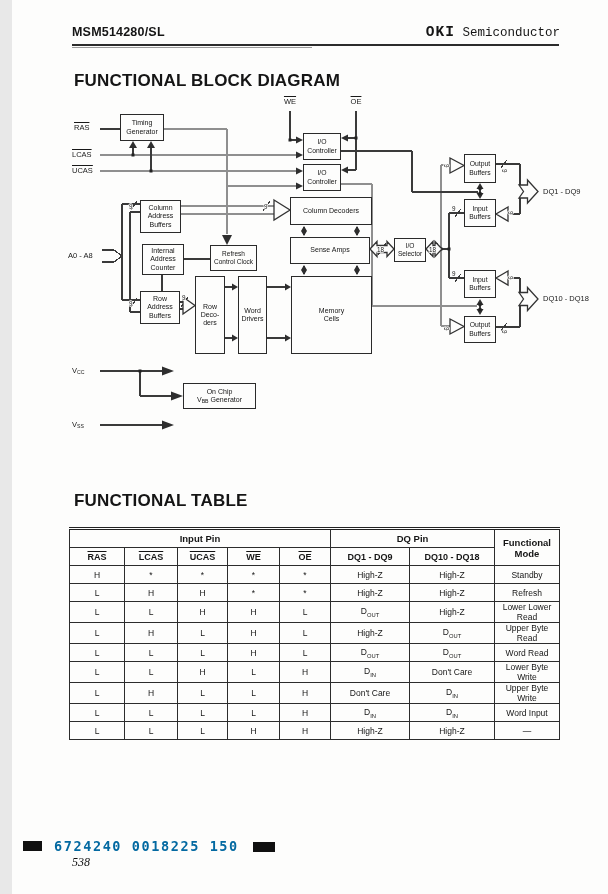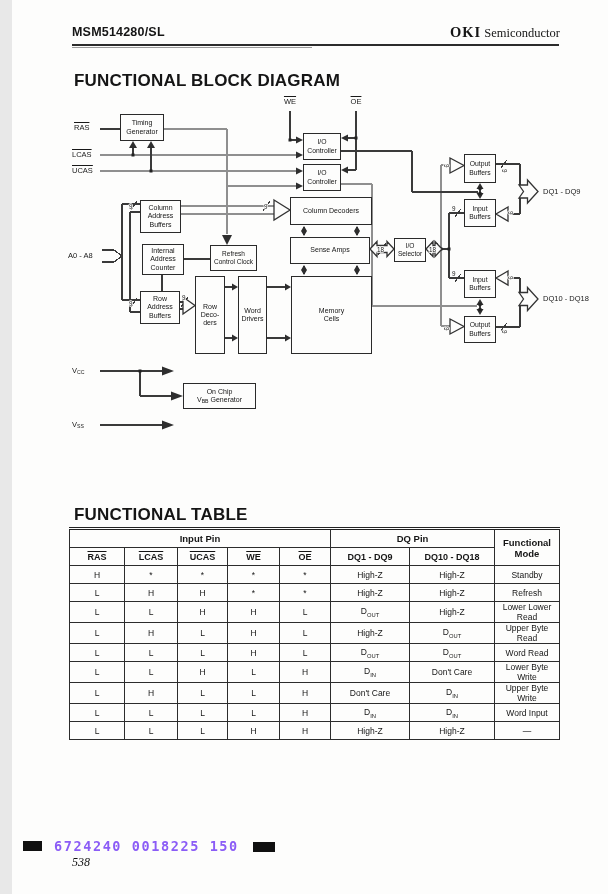--- a/index.html
+++ b/index.html
@@ -1,20 +1,20 @@
 <!DOCTYPE html>
 <html><head>
 <meta charset="utf-8">
 <style>
   html,body{margin:0;padding:0;background:#e8e8e8;}
   .page{position:relative;width:608px;height:894px;background:#fdfdfc;font-family:"Liberation Sans",sans-serif;color:#151515;overflow:hidden;margin-left:12px;}
   .abs{position:absolute;}
   
   .partno{left:60px;top:25px;font-size:12.5px;font-weight:bold;letter-spacing:.2px;}
-  .brand{right:60px;top:24px;font-family:Liberation Serif, serif;font-size:12.5px;}
+  .brand{right:60px;top:24px;font-family:Liberation Mono, monospace;font-size:12.5px;}
   .brand b{font-size:14.5px;letter-spacing:1px;font-weight:bold;}
   .hrule{left:60px;top:44px;width:487px;height:2px;background:#2c2c2c;}
   .hrule2{left:60px;top:47px;width:240px;height:1px;background:#9a9a9a;}
   
   .sectitle{font-size:17px;font-weight:bold;letter-spacing:.2px;}
   
   svg.wires{position:absolute;left:0;top:0;}
   svg.wires line{shape-rendering:crispEdges;}
   svg.wires text{font-family:"Liberation Sans",sans-serif;font-size:6.3px;fill:#181818;paint-order:stroke;stroke:#fdfdfc;stroke-width:1.6px;}
   .blk{position:absolute;box-sizing:border-box;border:1.3px solid #2a2a2a;background:#fdfdfc;display:flex;align-items:center;justify-content:center;text-align:center;font-size:7px;line-height:1.18;white-space:pre-line;}
@@ -24,35 +24,35 @@
   .ctr{text-align:center;}
   
   .ftable{position:absolute;left:57px;top:527px;border-collapse:collapse;table-layout:fixed;border:1.5px solid #222;border-top:3px double #222;}
   .ftable th,.ftable td{border:1px solid #2c2c2c;padding:0;text-align:center;vertical-align:middle;overflow:hidden;}
   .ftable th{font-size:9px;height:17px;}
   .ftable .grp{font-size:9.5px;}
   .ftable td{font-size:8.5px;height:17px;font-weight:normal;}
   .ftable sub{font-size:5.8px;}
   
   .barblock{background:#101010;}
-  .codetxt{font-family:"DejaVu Sans Mono",monospace;font-weight:bold;font-size:13.5px;letter-spacing:1.6px;color:#8b5cf6;}
+  .codetxt{font-family:"DejaVu Sans Mono",monospace;font-weight:bold;font-size:13.5px;letter-spacing:1.6px;color:#0369a1;}
   .pagenum{font-family:"Liberation Serif",serif;font-size:12px;color:#111;}
 </style>
 </head>
 <body>
 
 <div class="page">
 
   <div class="abs partno">MSM514280/SL</div>
   <div class="abs brand"><b>OKI</b><span> Semiconductor</span></div>
   <div class="abs hrule"></div>
   <div class="abs hrule2"></div>
 
   <div class="abs sectitle" style="left:62px;top:71px;">FUNCTIONAL BLOCK DIAGRAM</div>
-  <div class="abs sectitle" style="left:62px;top:505px;">FUNCTIONAL TABLE</div>
+  <div class="abs sectitle" style="left:62px;top:491px;">FUNCTIONAL TABLE</div>
 
   <svg class="wires" width="608" height="894" viewBox="0 0 608 894">
 
     <g stroke="#8f8f8f" stroke-width="1.5">
       <line x1="88" y1="155" x2="289" y2="155"></line>
       <line x1="88" y1="171" x2="289" y2="171"></line>
       <line x1="152" y1="129" x2="215" y2="129"></line>
       <line x1="215" y1="129" x2="215" y2="234"></line>
       <line x1="215" y1="186" x2="285" y2="186"></line>
       <line x1="329" y1="184" x2="360" y2="184"></line>

